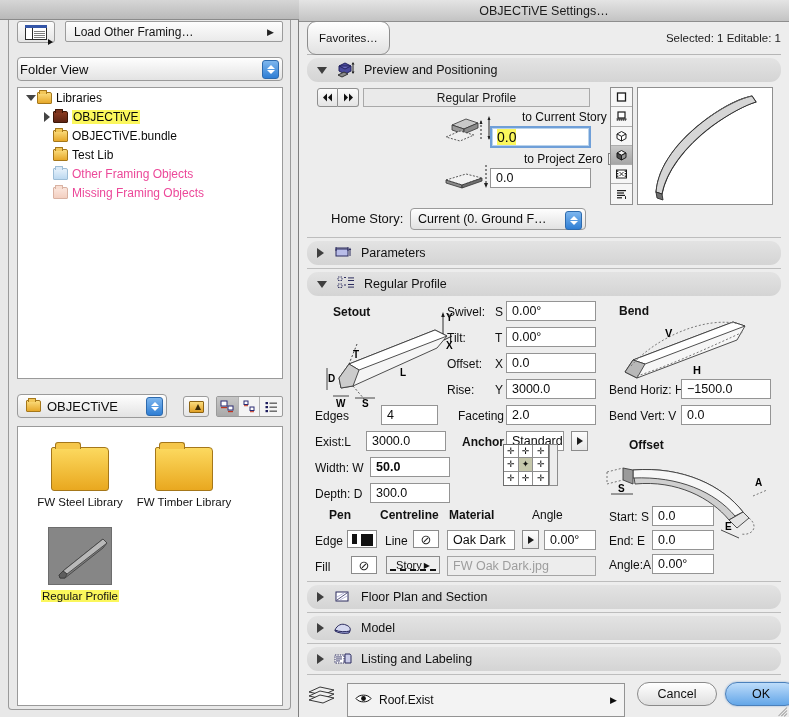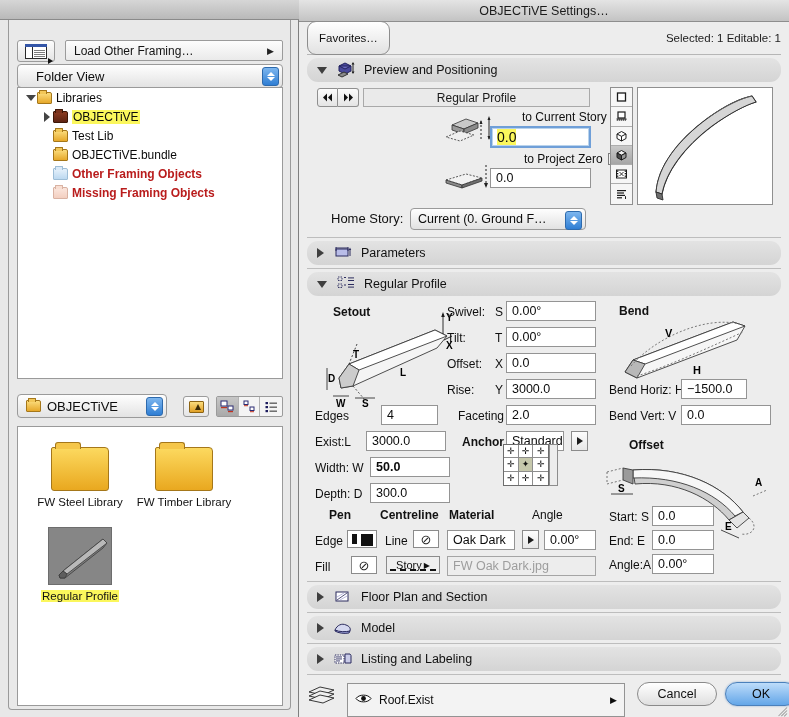--- a/index.html
+++ b/index.html
@@ -32,21 +32,21 @@
   }
   .lp-body {
     position:absolute; left:8px; top:20px; width:283px; height:690px;
     background:#e9e9e9;
     border:1px solid #9a9a9a;
     border-top:none;
     border-radius:0 0 4px 4px;
   }
 
   
-  .tb-row { position:absolute; left:8px; top:1px; width:317px; height:24px;margin-top:19px; }
+  .tb-row { position:absolute; left:8px; top:1px; width:317px; height:24px; }
   .listview-btn {
     position:absolute; left:0; top:0; width:38px; height:22px;
     background: linear-gradient(#fdfdfd,#e4e4e4);
     border:1px solid #9b9b9b; border-radius:3px;
     display:flex; align-items:center; justify-content:center;
   }
   .listview-btn .glyph { width:22px; height:15px; position:relative; }
   .lv-outer { position:absolute; inset:0; border:1px solid #2a2a2a; background:#fff; }
   .lv-top { position:absolute; left:0; top:0; right:0; height:3px; background:#3456a8; }
   .lv-vdiv { position:absolute; left:7px; top:3px; bottom:0; width:1px; background:#2a2a2a; }
@@ -62,22 +62,22 @@
     border:1px solid #9b9b9b; border-radius:2px;
     display:flex; align-items:center;
     padding:0 8px; font-size:12px; color:#141414;
   }
   .load-pop .tri { margin-left:auto; font-size:9px; color:#222; }
 
   .folderview-pop {
     position:absolute; left:8px; top:37px; width:266px; height:24px;
     background: linear-gradient(#fefefe,#e3e3e3);
     border:1px solid #9a9a9a; border-radius:4px;
-    display:flex; align-items:center; padding-left:18px;
-    font-size:13px; color:#0d0d0d;margin-top:7px;
+    display:flex; align-items:center; padding-left:2px;
+    font-size:13px; color:#0d0d0d;
   }
   .stepper {
     position:absolute; right:3px; top:2px; width:17px; height:19px;
     background: linear-gradient(#7db6ee,#2f7ed4);
     border-radius:3px; border:1px solid #2d6aad;
     display:flex; flex-direction:column; align-items:center; justify-content:center;
   }
   .stepper .up { width:0;height:0;border-left:4px solid transparent;border-right:4px solid transparent;border-bottom:4px solid #fff; margin-bottom:1px;}
   .stepper .dn { width:0;height:0;border-left:4px solid transparent;border-right:4px solid transparent;border-top:4px solid #fff;}
 
@@ -97,21 +97,21 @@
     border:1px solid #a5771a; border-radius:1px 2px 1px 1px;
   }
   .folder::before{content:"";position:absolute;left:1px;top:-3px;width:6px;height:3px;background:#f2c758;border:1px solid #a5771a;border-bottom:none;border-radius:1px 1px 0 0;}
   .folder.dark { background: linear-gradient(#8c3b22,#5d2413); border-color:#3d1708; }
   .folder.dark::before{background:#7b331d;border-color:#3d1708;}
   .folder.blue { background: linear-gradient(#e6f1fb,#bcd8f0); border-color:#9dbdd6; }
   .folder.blue::before{background:#d9e9f8;border-color:#9dbdd6;}
   .folder.pink { background: linear-gradient(#fbe6dd,#f3cfc0); border-color:#d9b2a2; }
   .folder.pink::before{background:#f8ded2;border-color:#d9b2a2;}
   .hl { background:#fbf75c; padding:0 1px; }
-  .dim { color:#b91c1c;font-weight:bold; }
+  .dim { color:#ec4899; }
 
   
   .objpop {
     position:absolute; left:8px; top:374px; width:150px; height:24px;
     background: linear-gradient(#fefefe,#e3e3e3);
     border:1px solid #9a9a9a; border-radius:4px;
     display:flex; align-items:center; padding-left:8px;
     font-size:13px; color:#0d0d0d;
   }
   .up-btn {
@@ -329,26 +329,26 @@
             <div class="tree-row" style="padding-left: 22px;">
               <span class="tw">
                 <i class="r"></i>
               </span>
               <span class="folder dark"></span>
               <span><span class="hl">OBJECTiVE</span></span>
             </div>
             <div class="tree-row" style="padding-left: 22px;">
               <span class="tw"></span>
               <span class="folder"></span>
-              <span>Test Lib</span>
+              <span>OBJECTiVE.bundle</span>
             </div>
             <div class="tree-row" style="padding-left: 22px;">
               <span class="tw"></span>
               <span class="folder"></span>
-              <span>OBJECTiVE.bundle</span>
+              <span>Test Lib</span>
             </div>
             <div class="tree-row" style="padding-left: 22px;">
               <span class="tw"></span>
               <span class="folder blue"></span>
               <span class="dim">Other Framing Objects</span>
             </div>
             <div class="tree-row" style="padding-left: 22px;">
               <span class="tw"></span>
               <span class="folder pink"></span>
               <span class="dim">Missing Framing Objects</span>
@@ -715,21 +715,21 @@
             <span>0.0</span>
           </div>
 
         <div class="abs lbl" style="left:140px; top:87px;">Rise:</div>
         <div class="abs lbl" style="left:188px; top:87px;">Y</div>
         <div class="fld abs" style="left:199px; top:83px; width:90px;">
             <span>3000.0</span>
           </div>
 
         <div class="abs lbl" style="left:302px; top:87px;">Bend Horiz: H</div>
-        <div class="fld abs" style="left:374px; top:83px; width:66px;text-align:center;">
+        <div class="fld abs" style="left:374px; top:83px; width:90px;text-align:center;">
             <span>−1500.0</span>
           </div>
         <div class="abs lbl" style="left:302px; top:113px;">Bend Vert:  V</div>
         <div class="fld abs" style="left:374px; top:109px; width:90px;">
             <span>0.0</span>
           </div>
 
         <div class="abs lbl" style="left:8px; top:113px;">Edges</div>
         <div class="fld abs" style="left:74px; top:109px; width:57px;">
             <span>4</span>

